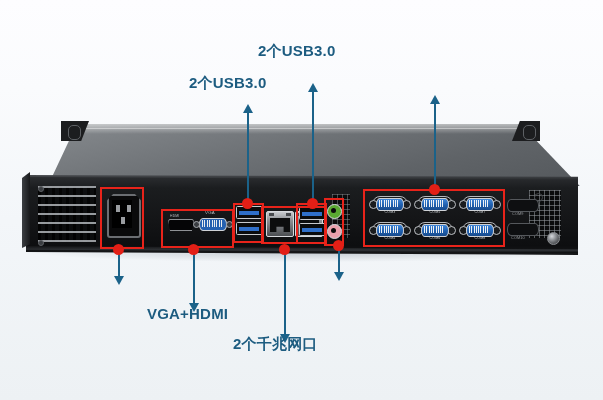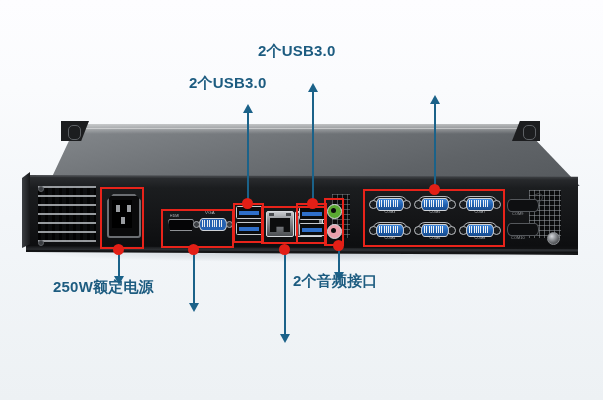--- a/index.html
+++ b/index.html
@@ -574,19 +574,19 @@
     <div class="stem" style="height:22px;"></div>
     <div class="head"></div>
   </div>
   <div class="dot" style="left:333px; top:240px;"></div>
 
   <div class="anno" style="left:189px; top:74px;">2个USB3.0</div>
 
   <div class="anno" style="left:258px; top:42px;">2个USB3.0</div>
 
 
-  <div class="anno" style="left:53px; top:278px;">250W额定电源</div>
-
-
-
-  <div class="anno" style="left:293px; top:272px;">2个音频接口</div>
+
+  <div class="anno" style="left:147px; top:305px;">VGA+HDMI</div>
+
+  <div class="anno" style="left:233px; top:335px;">2个千兆网口</div>
+
 
 </div>
 
 </body></html>

